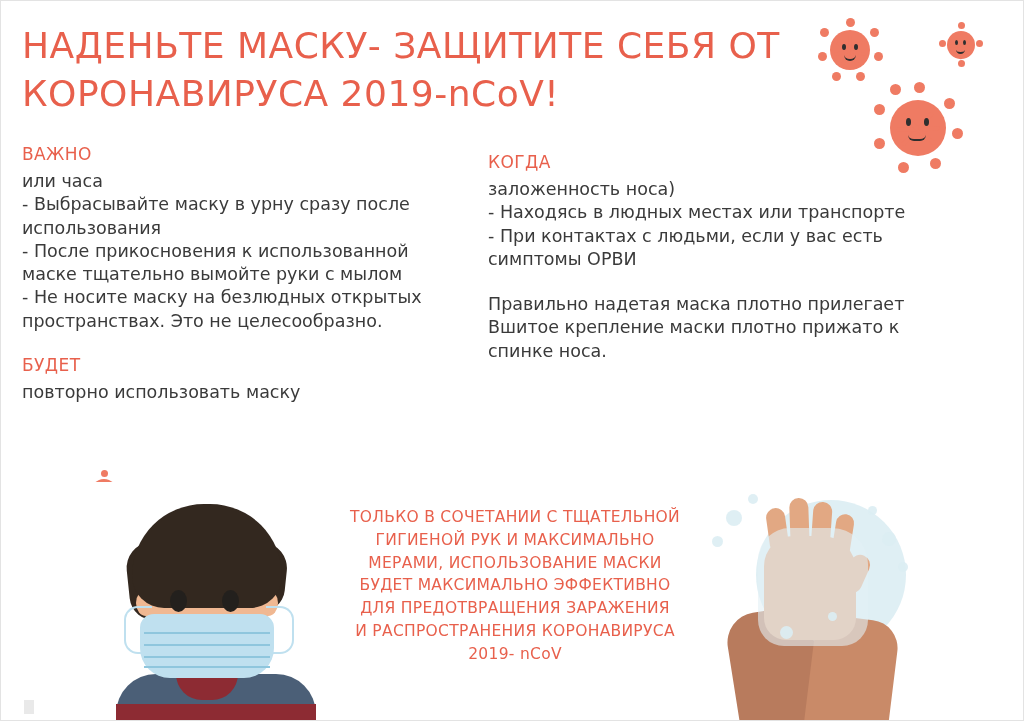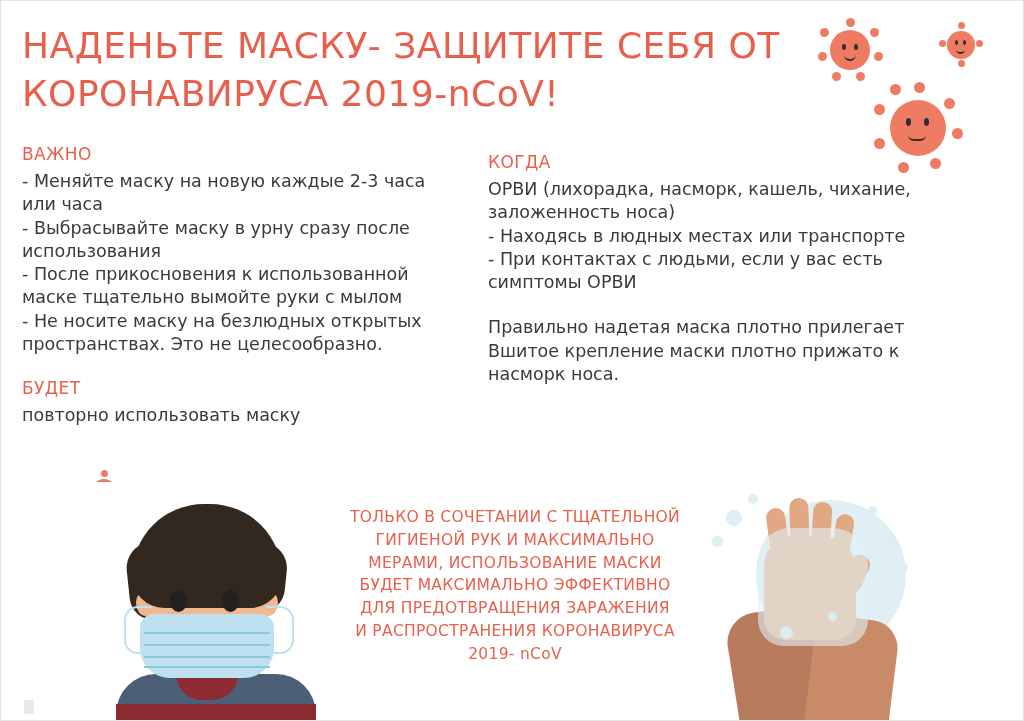--- a/index.html
+++ b/index.html
@@ -300,50 +300,48 @@
   </div>
 
   <div class="title">
     <span class="ln">НАДЕНЬТЕ МАСКУ- ЗАЩИТИТЕ СЕБЯ ОТ</span>
     <span class="ln">КОРОНАВИРУСА 2019-nCoV!</span>
   </div>
 
   <div class="col col-left">
     <div class="sec-head">ВАЖНО</div>
     <p class="body-text">
-      <span class="ln">- Меняйте маску на новую каждые 2-3 часа</span>
       <span class="ln">или часа</span>
       <span class="ln">- Выбрасывайте маску в урну сразу после</span>
       <span class="ln">использования</span>
       <span class="ln">- После прикосновения к использованной</span>
       <span class="ln">маске тщательно вымойте руки с мылом</span>
       <span class="ln">- Не носите маску на безлюдных открытых</span>
       <span class="ln">пространствах. Это не целесообразно.</span>
     </p>
     <div class="gap"></div>
     <div class="sec-head">БУДЕТ</div>
     <p class="body-text">
       <span class="ln">повторно использовать маску</span>
     </p>
   </div>
 
   <div class="col col-right">
     <div class="sec-head">КОГДА</div>
     <p class="body-text">
-      <span class="ln">ОРВИ (лихорадка, насморк, кашель, чихание,</span>
       <span class="ln">заложенность носа)</span>
       <span class="ln">- Находясь в людных местах или транспорте</span>
       <span class="ln">- При контактах с людьми, если у вас есть</span>
       <span class="ln">симптомы ОРВИ</span>
     </p>
     <div class="gap"></div>
     <p class="body-text">
       <span class="ln">Правильно надетая маска плотно прилегает</span>
       <span class="ln">Вшитое крепление маски плотно прижато к</span>
-      <span class="ln">насморк носа.</span>
+      <span class="ln">спинке носа.</span>
     </p>
   </div>
 
   <div class="bottom">
 
     <div class="boy" style="top:16px;left:110px;">
       <div class="hair2"></div>
       <div class="hair3"></div>
       <div class="ear-l"></div>
       <div class="ear-r"></div>

